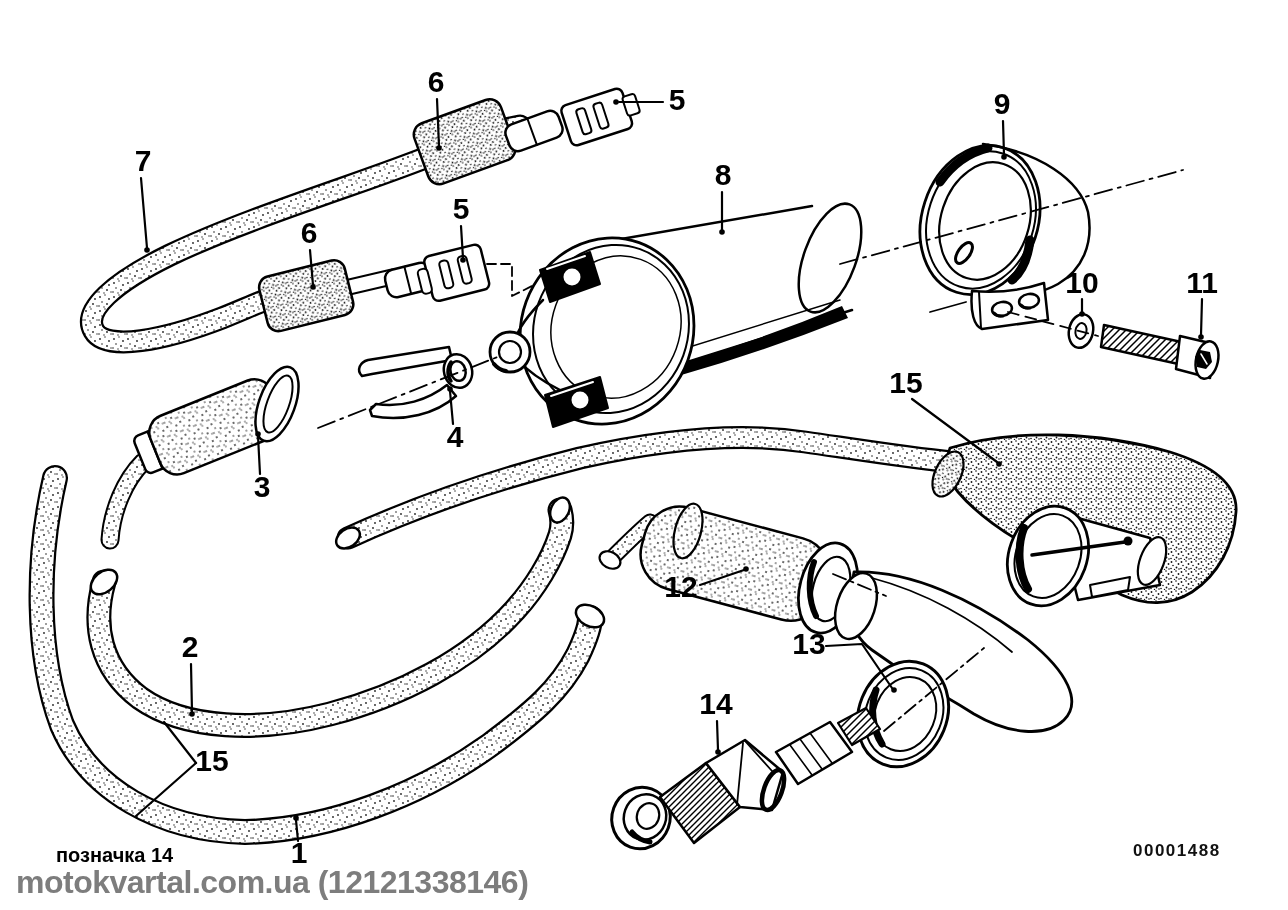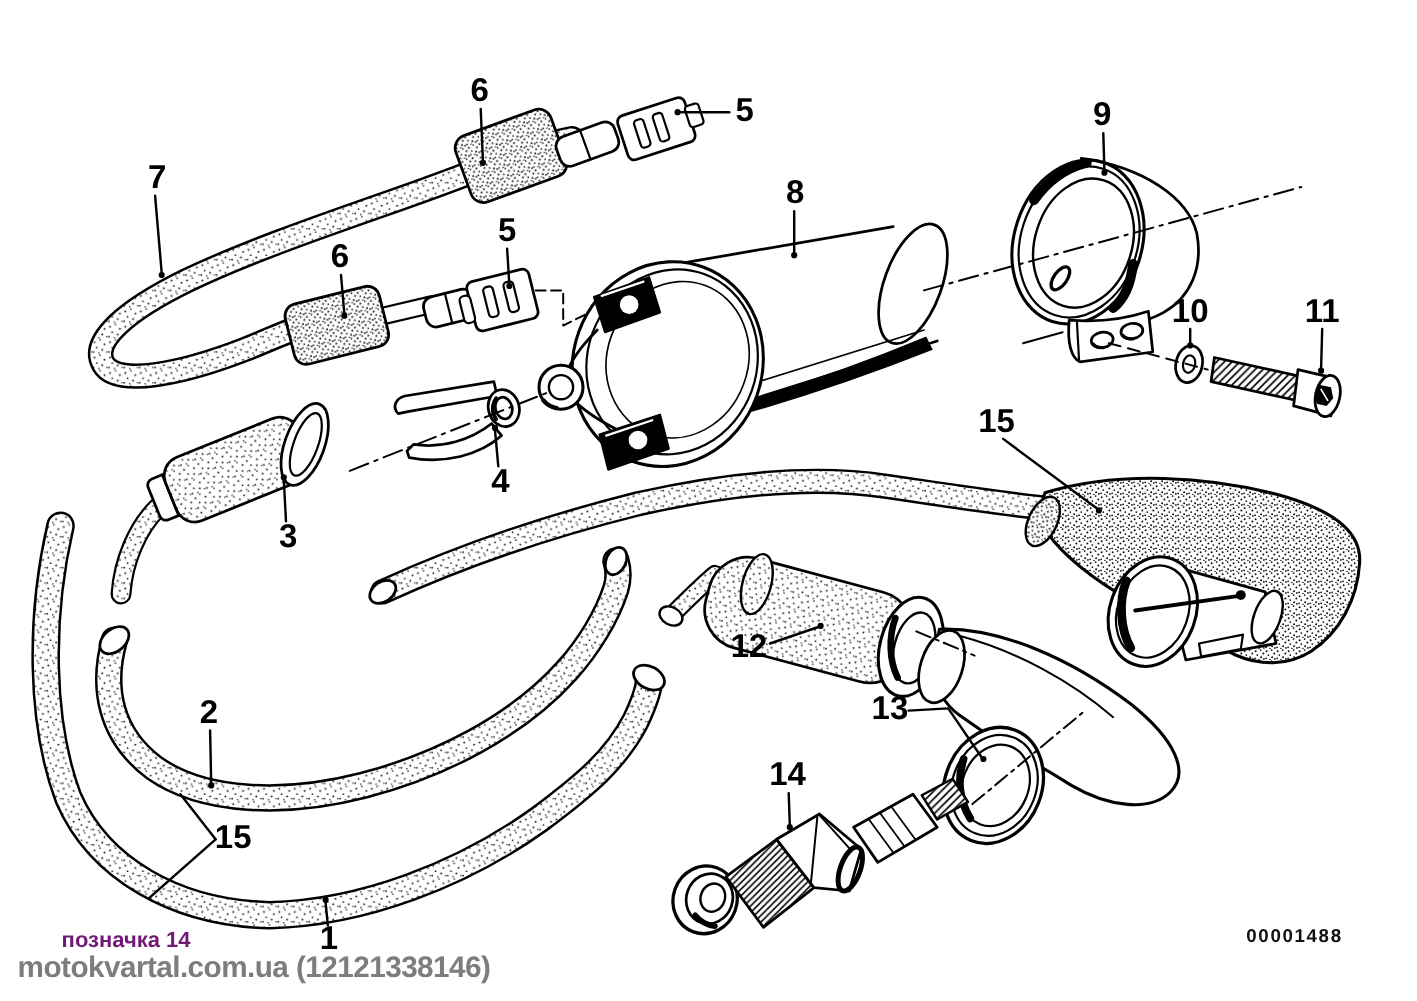--- a/index.html
+++ b/index.html
@@ -1,21 +1,21 @@
 <!DOCTYPE html>
 <html><head>
 <meta charset="utf-8">
 <style>
   html,body{margin:0;padding:0;background:#fff;}
   #stage{position:relative;width:1288px;height:910px;background:#fff;overflow:hidden;
          font-family:"Liberation Sans",sans-serif;}
   #art{position:absolute;left:0;top:0;}
   .txt{position:absolute;white-space:nowrap;}
   #note-text{left:56px;top:844px;font-weight:bold;font-size:20px;}
-  #watermark-text{left:16px;top:864px;font-weight:bold;font-size:27px;letter-spacing:-0.5px;}
+  #watermark-text{left:16px;top:864px;font-weight:bold;font-size:32px;letter-spacing:-0.5px;}
   #doc-number{left:1133px;top:841px;font-size:17px;letter-spacing:1.5px;font-weight:bold;color:#111;}
   .plabel{font-family:"Liberation Sans",sans-serif;font-weight:bold;font-size:30px;fill:#000;}
 </style>
 </head>
 <body>
 <div id="stage">
 
 <svg id="art" width="1288" height="910" viewBox="0 0 1288 910" xmlns="http://www.w3.org/2000/svg">
   <defs>
     <pattern id="stip" width="14" height="14" patternUnits="userSpaceOnUse">
@@ -287,17 +287,17 @@
           <polyline points="196,763 164,722" fill="none" stroke="#000000" stroke-width="2.2"></polyline>
           <polyline points="196,763 136,816" fill="none" stroke="#000000" stroke-width="2.2"></polyline>
           <text x="212" y="763" class="plabel" text-anchor="middle" dominant-baseline="middle" stroke="none">15</text>
           <polyline points="298,841 296,820" fill="none" stroke="#000000" stroke-width="2.2"></polyline>
           <circle cx="296" cy="818" r="2.8" fill="#000000" stroke="none"></circle>
           <text x="299" y="855" class="plabel" text-anchor="middle" dominant-baseline="middle" stroke="none">1</text>
         </g>
   </g>
 </svg>
 
-<div class="txt" id="note-text" style="color: #701a75;">позначка 14</div>
+<div class="txt" id="note-text" style="color: #000000;">позначка 14</div>
 <div class="txt" id="watermark-text" style="color: rgb(125, 125, 125);">motokvartal.com.ua (12121338146)</div>
 <div class="txt" id="doc-number" style="color: rgb(17, 17, 17);">00001488</div>
 
 </div>
 
 </body></html>

